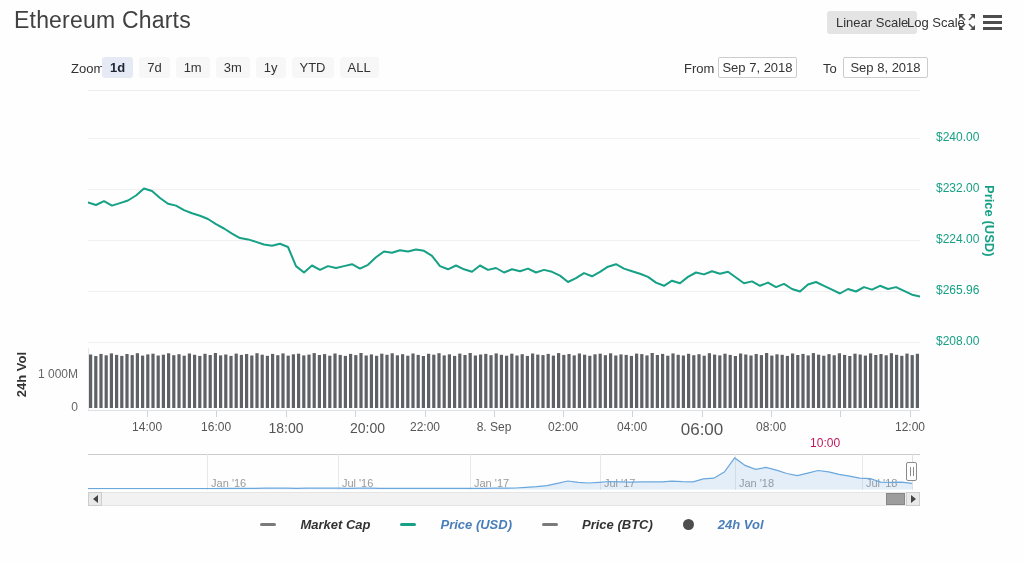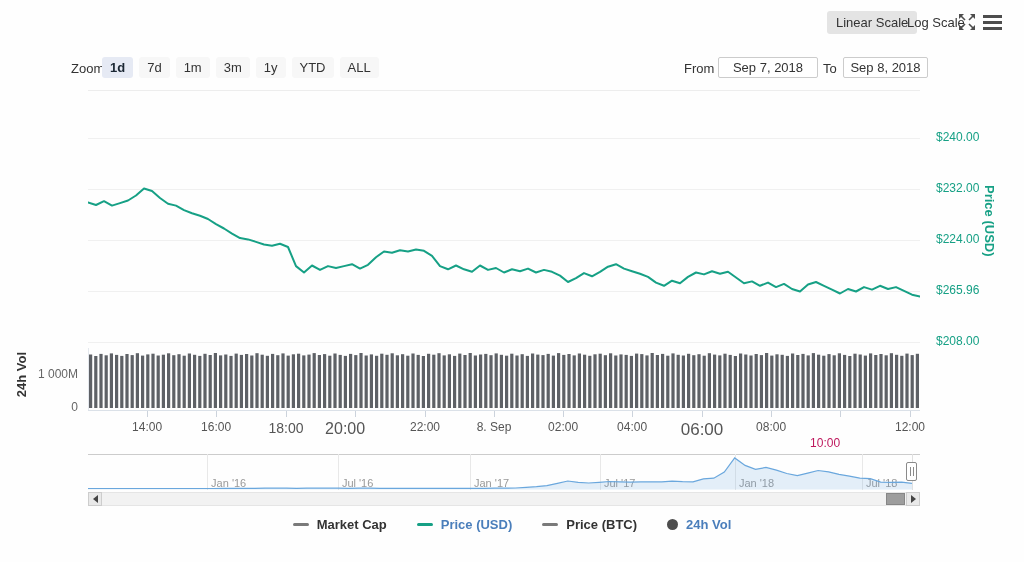--- a/index.html
+++ b/index.html
@@ -23,29 +23,29 @@
   #zoom-buttons { left:102px; top:57px; display:flex; gap:6px; }
   .zoom-btn { padding:3px 8px; background:#f7f7f7; border-radius:3px; font-size:13px; color:#333; cursor:pointer; }
   .zoom-btn.active { background:#e6eaf4; font-weight:bold; color:#1b2733; }
 
   .range-label { top:61px; font-size:13px; color:#333; }
   #from-label { left:684px; }
   #to-label { left:823px; }
   .date-input { top:57px; height:21px; border:1px solid #ccc; border-radius:2px;
                 font-family:"Liberation Sans",sans-serif; font-size:13px; color:#333;
                 text-align:center; background:#fff; padding:0; }
-  #from-input { left:718px; width:100px; }
+  #from-input { left:718px; width:79px; }
   #to-input { left:843px; width:85px; }
 
   .v-label { font-size:13px; font-weight:bold; }
   #price-axis-title { left:982px; top:185px; writing-mode:vertical-rl; }
   #vol-axis-title { left:14px; top:352px; writing-mode:vertical-rl; transform:rotate(180deg); color:#333; }
 
   #legend { left:0; top:517px; width:1024px; display:flex; justify-content:center; gap:30px; align-items:center; }
-  .legend-item { display:flex; align-items:center; gap:8px; font-size:13px; font-weight:bold; cursor:pointer; }
+  .legend-item { display:flex; align-items:center; gap:24px; font-size:13px; font-weight:bold; cursor:pointer;font-style:italic; }
   .legend-line { width:16px; height:3px; border-radius:2px; }
   .legend-circle { width:11px; height:11px; border-radius:50%; }
 
   #scrollbar-track { left:88px; top:492px; width:832px; height:14px; background:#f2f2f2; border:1px solid #e5e5e5; }
   .sb-btn { top:492px; width:14px; height:14px; background:#e9e9e9; border:1px solid #cdcdcd;
             display:flex; align-items:center; justify-content:center; cursor:pointer; }
   #sb-left { left:88px; }
   #sb-right { left:906px; }
   .tri-l { width:0; height:0; border:4px solid transparent; border-right:5px solid #444; margin-left:-4px; }
   .tri-r { width:0; height:0; border:4px solid transparent; border-left:5px solid #444; margin-right:-4px; }
@@ -55,20 +55,21 @@
                 border-radius:2px; cursor:ew-resize; display:flex; gap:2px; align-items:center; justify-content:center; }
   #nav-handle span { display:block; width:1px; height:9px; background:#8a8a8a; }
 
   #watermark { left:0; top:540px; width:1010px; text-align:right; font-size:11px; color:#9aa0a6; }
 </style>
 </head>
 <body>
 
 <div id="app">
 
+  <div class="abs page-title">Ethereum Charts</div>
 
   <div class="abs scale-chip selected" id="linear-scale">Linear Scale</div>
   <div class="abs scale-chip" id="log-scale">Log Scale</div>
 
   <div class="abs" id="fullscreen-btn">
     <svg width="18" height="18" viewBox="0 0 18 18">
       <g stroke="#4d4d4d" stroke-width="1.6">
         <line x1="7" y1="7" x2="2.5" y2="2.5"></line>
           <line x1="11" y1="7" x2="15.5" y2="2.5"></line>
         <line x1="7" y1="11" x2="2.5" y2="15.5"></line>
@@ -289,21 +290,21 @@
       <div style="position: absolute; left: 28px; top: 367px; width: 50px; text-align: right; font-size: 12px; color: rgb(102, 102, 102);">1 000M</div>
       <div style="position: absolute; left: 28px; top: 400px; width: 50px; text-align: right; font-size: 12px; color: rgb(102, 102, 102);">0</div>
       <div style="position: absolute; left: 88px; top: 410px; width: 832px; height: 1px; background: rgb(219, 225, 232);"></div>
       <div style="position: absolute; left: 147.1px; top: 411px; width: 1px; height: 6px; background: rgb(204, 211, 220);"></div>
       <div style="position: absolute; left: 117.1px; top: 420px; width: 60px; text-align: center; font-size: 12px; color: rgb(85, 85, 85);">14:00</div>
       <div style="position: absolute; left: 216.1px; top: 411px; width: 1px; height: 6px; background: rgb(204, 211, 220);"></div>
       <div style="position: absolute; left: 186.1px; top: 420px; width: 60px; text-align: center; font-size: 12px; color: rgb(85, 85, 85);">16:00</div>
       <div style="position: absolute; left: 286px; top: 411px; width: 1px; height: 6px; background: rgb(204, 211, 220);"></div>
       <div style="position: absolute; left: 256px; top: 420px; width: 60px; text-align: center; font-size: 14px; color: rgb(85, 85, 85);">18:00</div>
       <div style="position: absolute; left: 355.1px; top: 411px; width: 1px; height: 6px; background: rgb(204, 211, 220);"></div>
-      <div style="position: absolute; left: 325.1px; top: 420px; width: 60px; text-align: left; font-size: 16px; color: rgb(85, 85, 85);">20:00</div>
+      <div style="position: absolute; left: 325.1px; top: 420px; width: 60px; text-align: right; font-size: 14px; color: rgb(85, 85, 85);">20:00</div>
       <div style="position: absolute; left: 425px; top: 411px; width: 1px; height: 6px; background: rgb(204, 211, 220);"></div>
       <div style="position: absolute; left: 395px; top: 420px; width: 60px; text-align: center; font-size: 12px; color: rgb(85, 85, 85);">22:00</div>
       <div style="position: absolute; left: 494px; top: 411px; width: 1px; height: 6px; background: rgb(204, 211, 220);"></div>
       <div style="position: absolute; left: 464px; top: 420px; width: 60px; text-align: center; font-size: 12px; color: rgb(85, 85, 85);">8. Sep</div>
       <div style="position: absolute; left: 563.1px; top: 411px; width: 1px; height: 6px; background: rgb(204, 211, 220);"></div>
       <div style="position: absolute; left: 533.1px; top: 420px; width: 60px; text-align: center; font-size: 12px; color: rgb(85, 85, 85);">02:00</div>
       <div style="position: absolute; left: 632.1px; top: 411px; width: 1px; height: 6px; background: rgb(204, 211, 220);"></div>
       <div style="position: absolute; left: 602.1px; top: 420px; width: 60px; text-align: center; font-size: 12px; color: rgb(85, 85, 85);">04:00</div>
       <div style="position: absolute; left: 702px; top: 411px; width: 1px; height: 6px; background: rgb(204, 211, 220);"></div>
       <div style="position: absolute; left: 672px; top: 420px; width: 60px; text-align: center; font-size: 17px; color: rgb(85, 85, 85);">06:00</div>

